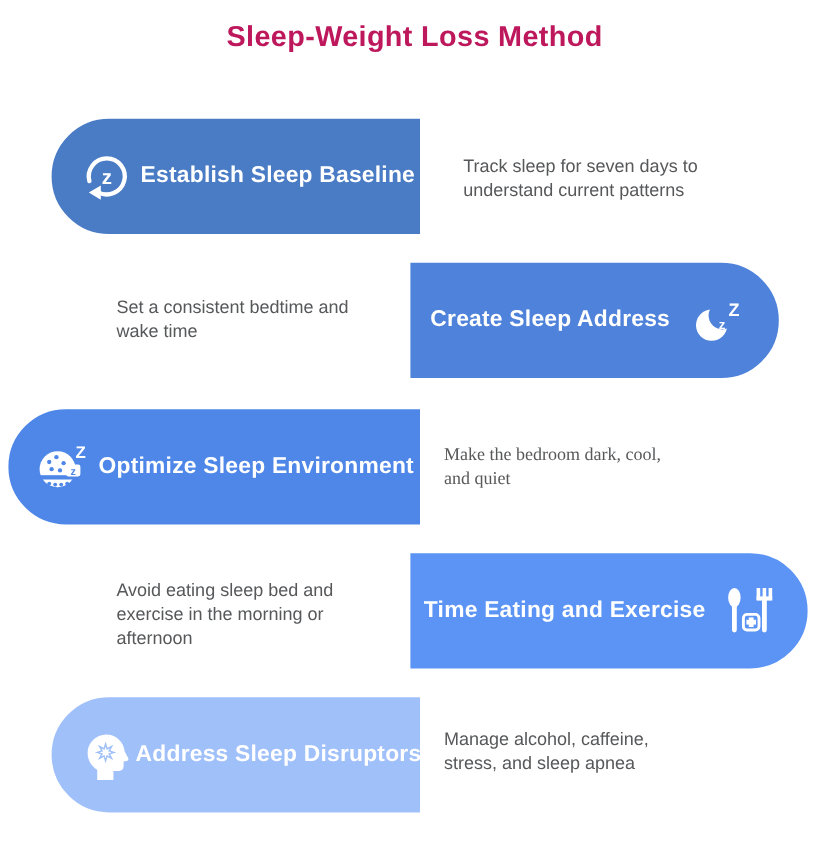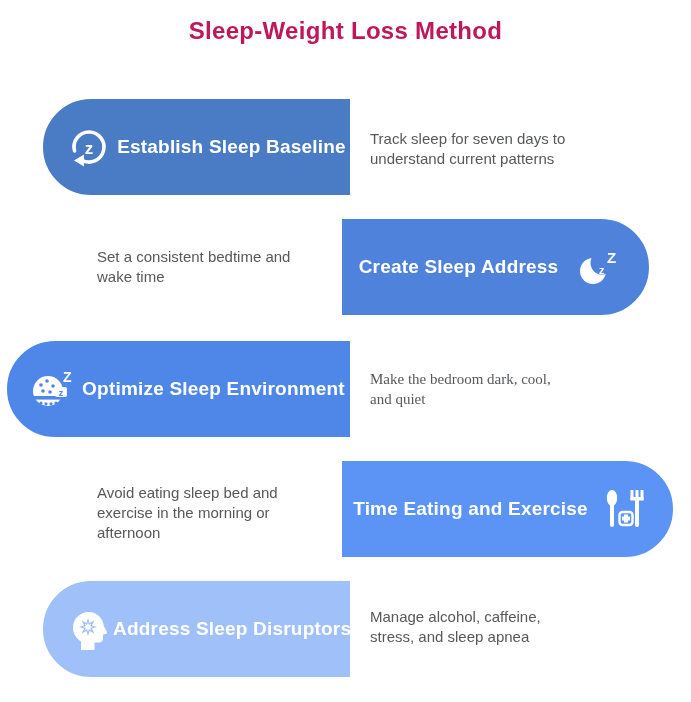--- a/index.html
+++ b/index.html
@@ -62,21 +62,21 @@
   <div class="title">Sleep-Weight Loss Method</div>
 
   <div class="card left" style="left: 40px; top: 96px; width: 313px; background: rgb(74, 123, 197); --cc: #4a7bc5;">
     <svg class="icon" viewBox="0 0 48 48">
       <path d="M 9.5 27.9 A 15 15 0 1 1 16.5 37" fill="none" stroke="#fff" stroke-width="3.6" stroke-linecap="round"></path>
       <polygon points="19,31.5 19,43.5 9,37.5" fill="#fff"></polygon>
       <text x="24" y="30.5" text-anchor="middle" font-size="17" font-weight="bold" fill="#fff">z</text>
     </svg>
     <span class="label">Establish Sleep Baseline</span>
   </div>
-  <div class="desc" style="left:370px; top:129px; width:245px;">Track sleep for seven days to
+  <div class="desc" style="left:386px; top:129px; width:245px;">Track sleep for seven days to
 understand current patterns</div>
 
   <div class="card right" style="left: 339px; top: 216px; width: 313px; background: rgb(79, 130, 218); --cc: #4f82da;">
     <span class="label">Create Sleep Address</span>
     <svg class="icon" viewBox="0 0 48 48">
       <circle cx="18" cy="28" r="13" fill="#fff"></circle>
       <circle cx="27" cy="20" r="11.5" class="knockout"></circle>
       <text x="24" y="31" font-size="11" font-weight="bold" fill="#fff">z</text>
       <text x="32" y="20" font-size="15" font-weight="bold" fill="#fff">Z</text>
     </svg>

